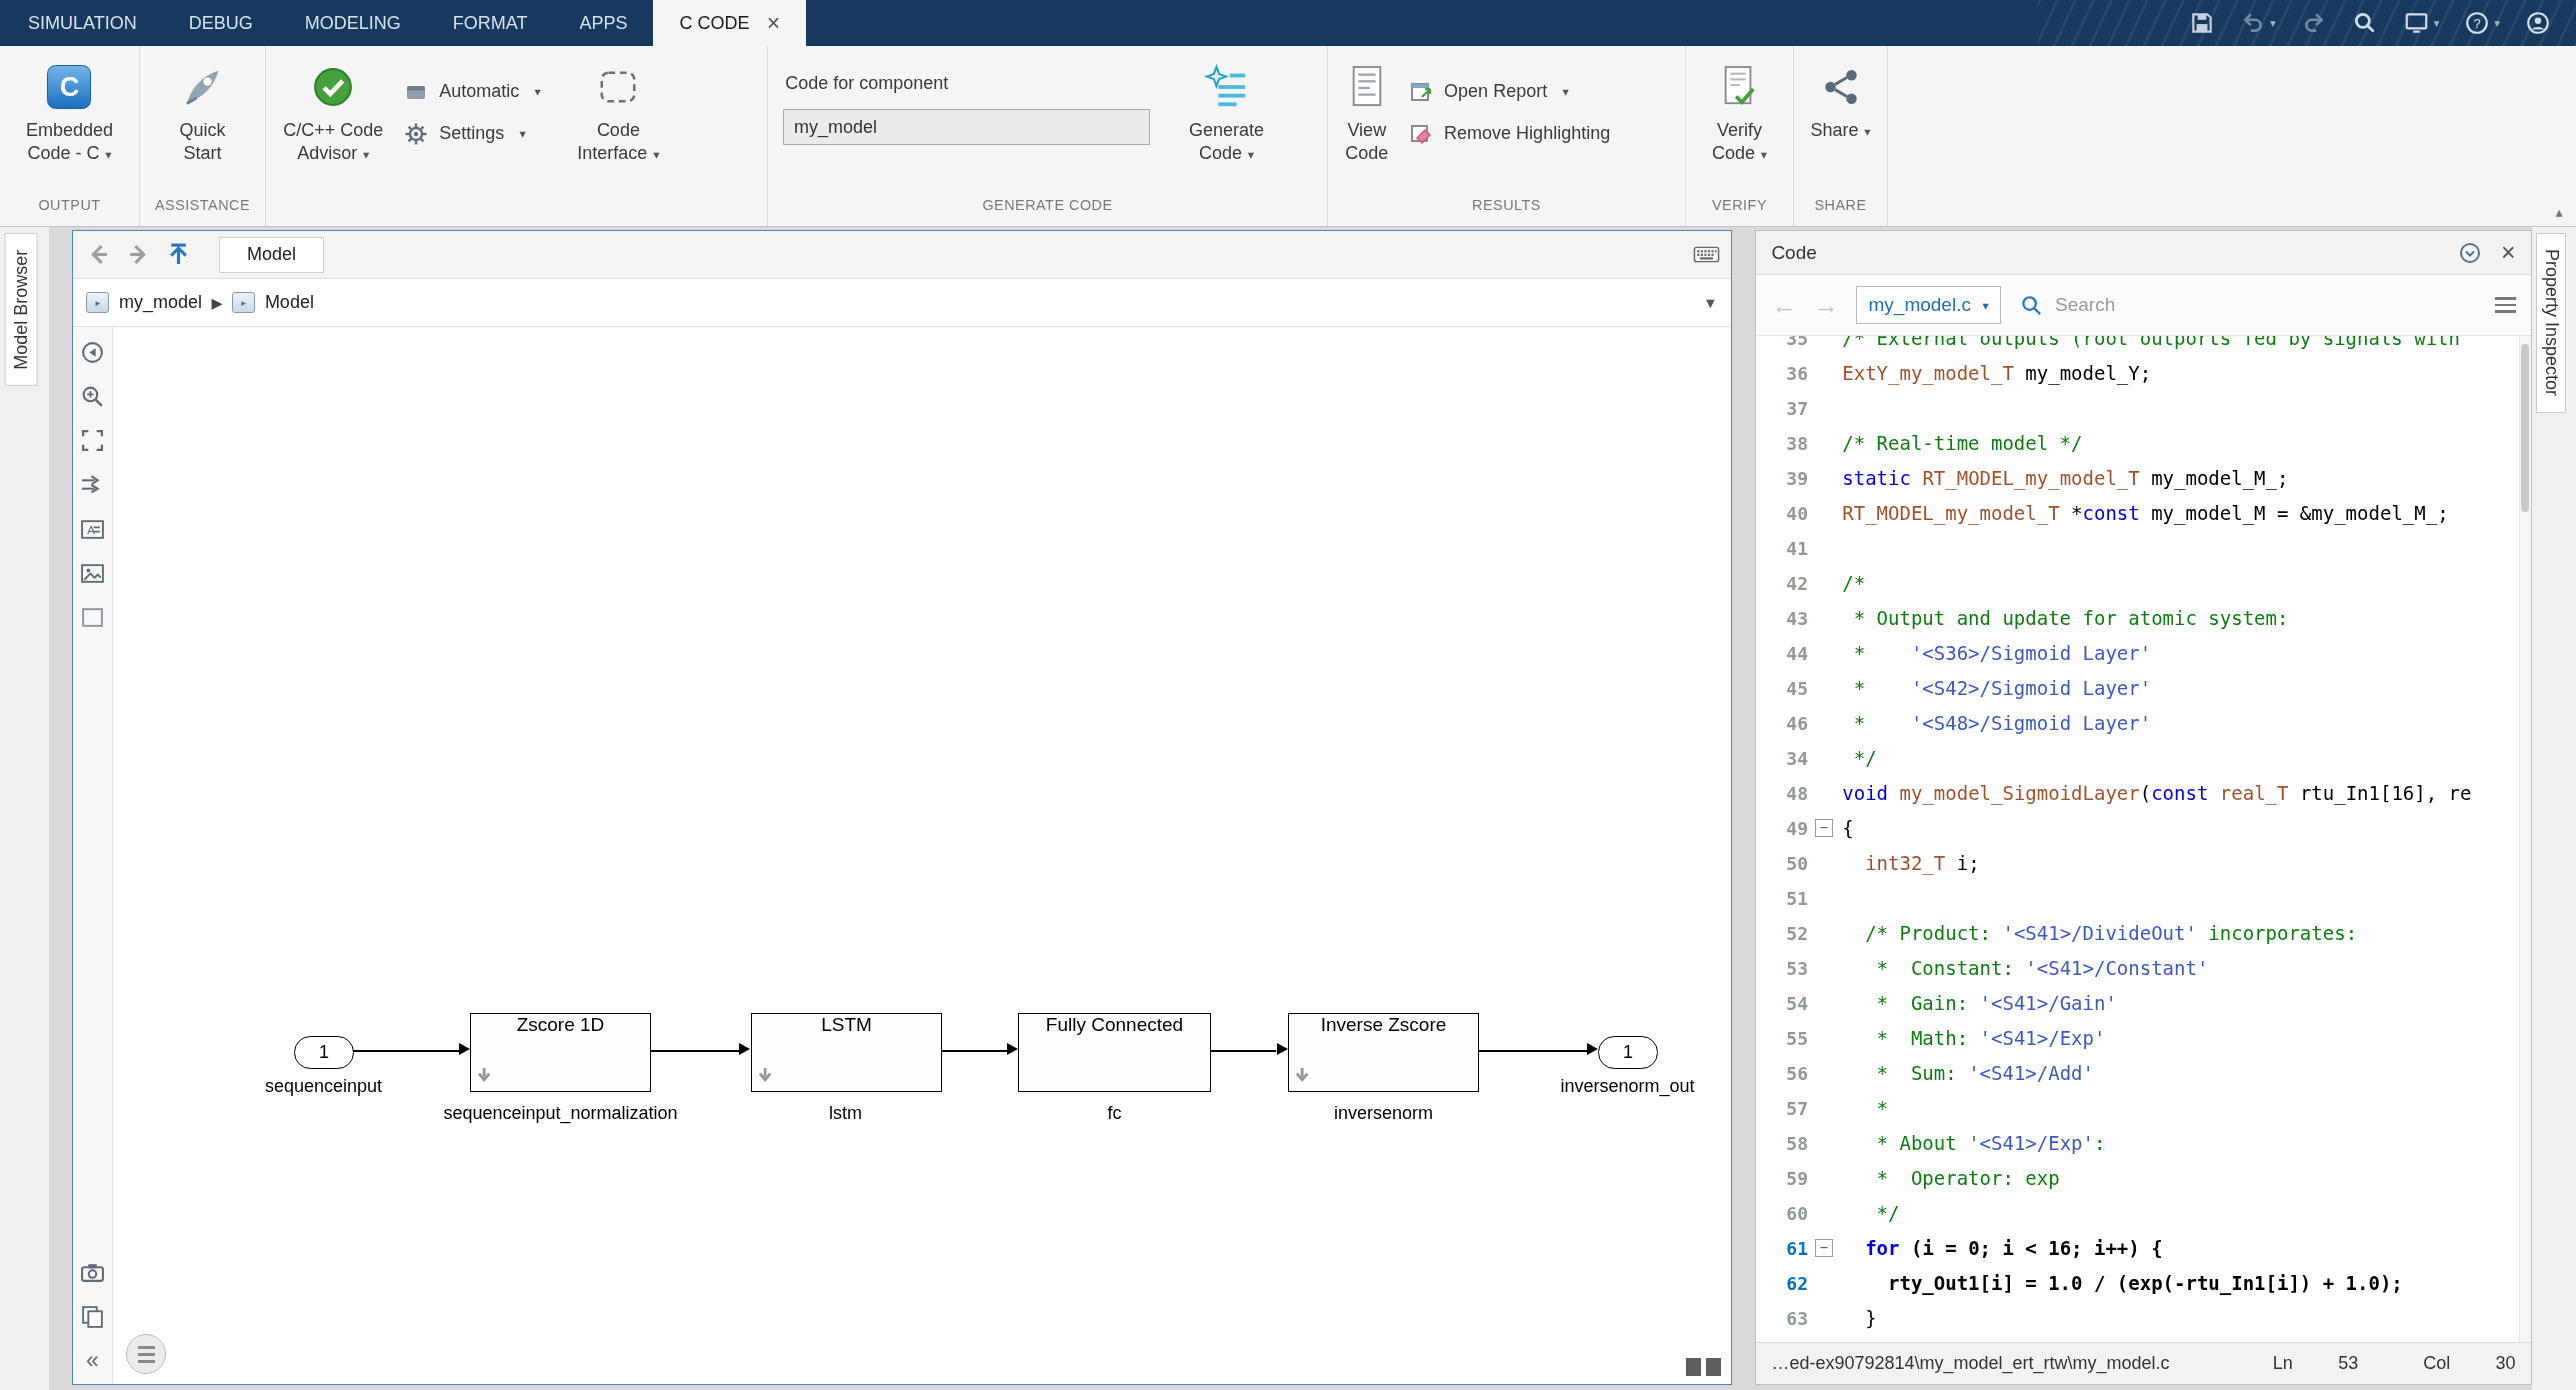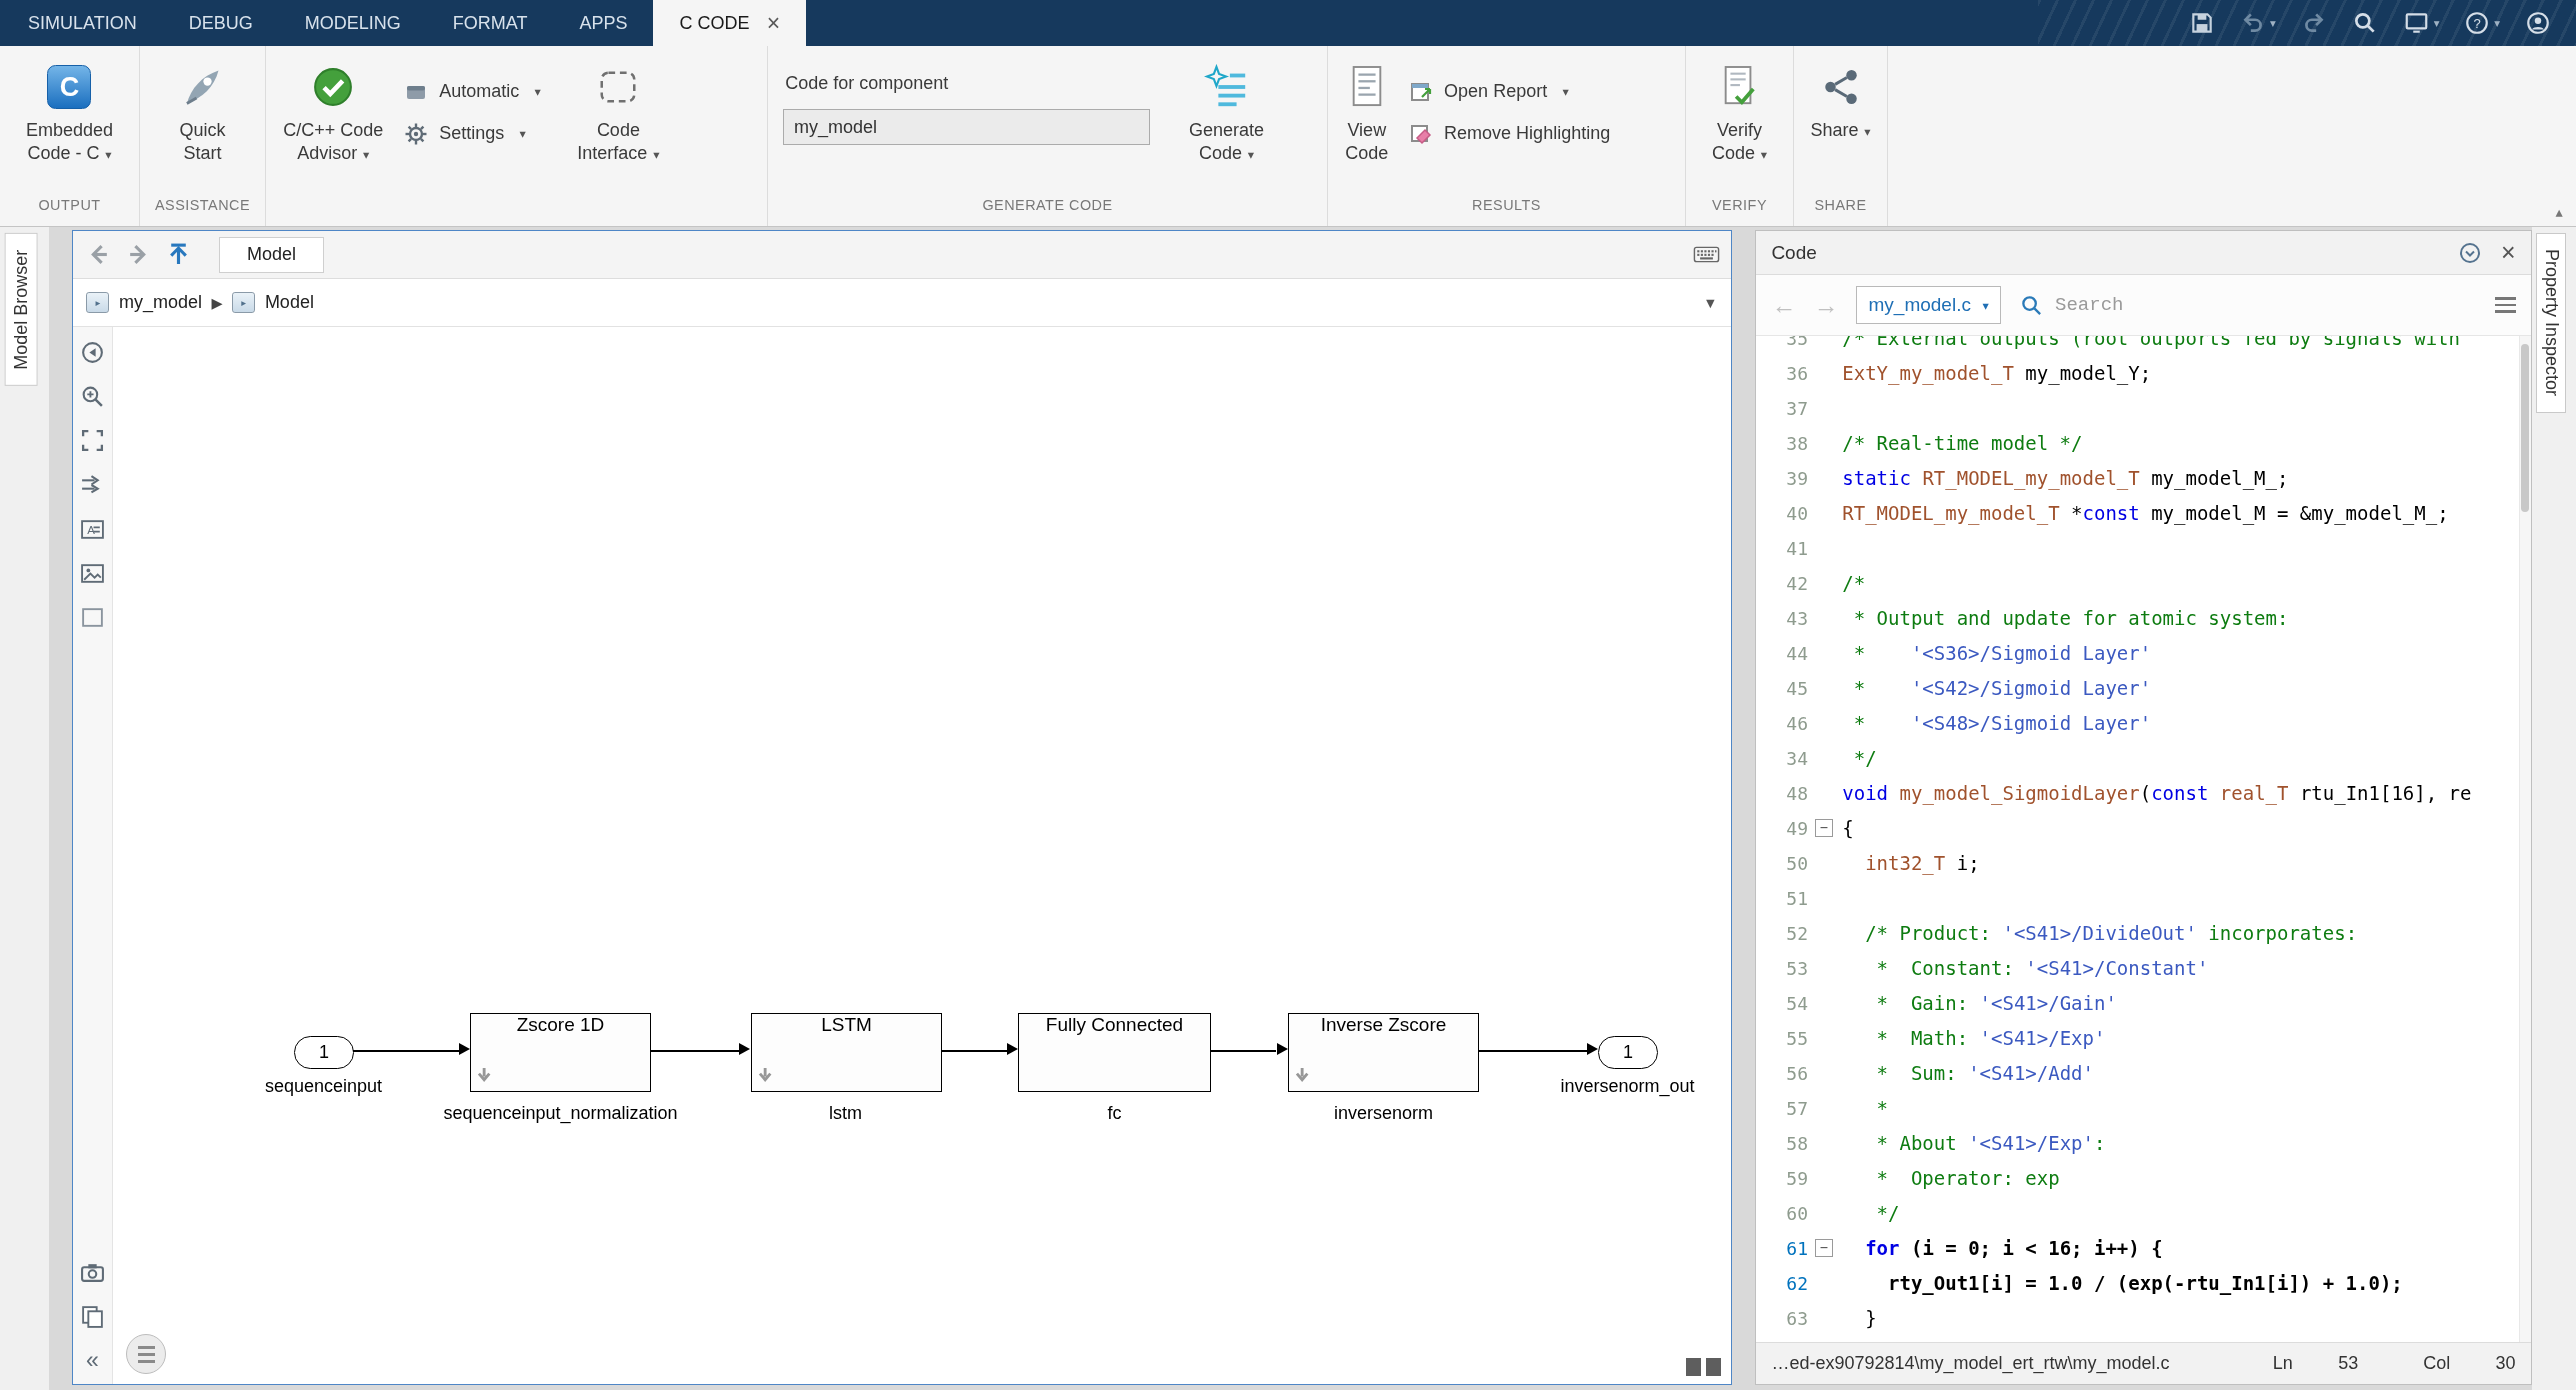--- a/index.html
+++ b/index.html
@@ -67,28 +67,28 @@
 
   
   #code-panel{position:absolute;left:1755px;top:230px;width:777px;height:1155px;background:#FFF;border:1px solid #BFBFBF;display:flex;flex-direction:column;}
   .cp-header{height:44px;background:#F2F2F2;border-bottom:1px solid #DCDCDC;display:flex;align-items:center;padding:0 15.4px;gap:17.3px;flex:none;}
   .cp-title{font-size:19px;color:#333;flex:1;}
   .cp-toolbar{height:61px;border-bottom:1px solid #E6E6E6;display:flex;align-items:center;padding:0 15.4px;gap:17.3px;background:#FCFCFC;flex:none;}
   .nav-arrow{color:#C0C0C0;font-size:25px;line-height:25px;}
   .file-dd{height:38px;border:1px solid #B9B9B9;background:#FFF;display:flex;align-items:center;padding:0 11.5px;gap:9.6px;font-size:19px;color:var(--accent-blue,#1F6FB5);}
   .file-dd .caret{color:var(--accent-blue,#1F6FB5);margin-left:1.9px;}
   .cp-search{display:flex;align-items:center;gap:9.6px;flex:1;}
-  .cp-search input{border:none;outline:none;font-size:19px;color:#7f1d1d;width:346px;background:transparent;font-family:Liberation Mono, monospace;}
+  .cp-search input{border:none;outline:none;font-size:19px;color:#7f1d1d;width:346px;background:transparent;font-family:Liberation Sans, sans-serif;}
   .cp-search input::placeholder{color:#9A9A9A;}
   .hamburger{display:flex;flex-direction:column;gap:3.8px;}
   .hamburger i{display:block;width:21px;height:2.9px;background:#777;}
   .cp-code{flex:1;overflow:hidden;position:relative;font-family:"DejaVu Sans Mono",monospace;font-size:19px;background:#FFF;}
   #code-lines{margin-top:-15.4px;}
   .code-line{display:flex;height:35px;line-height:35px;white-space:pre;align-items:center;}
-  .lineno{width:52px;text-align:right;color:#8E9B8E;font-size:18px;flex:none;line-height:35px;}
+  .lineno{width:52px;text-align:right;color:#8E9B8E;font-size:18px;flex:none;line-height:35px;font-weight:bold;}
   .lineno.hl{color:var(--line-highlight,#0072BD);}
   .fold{width:18px;height:18px;margin-left:6.7px;flex:none;display:flex;align-items:center;justify-content:center;}
   .fold.has{border:1px solid #9A9A9A;background:#FFF;font-size:13.4px;color:#555;line-height:13.4px;}
   .ltext{margin-left:9.6px;line-height:35px;}
   .code-line.hl .ltext{font-weight:bold;}
   .tk-p{color:#000;}
   .tk-k{color:var(--code-keyword,#0000E3);}
   .tk-t{color:var(--code-type,#A0522D);}
   .tk-c{color:var(--code-comment,#0E7C11);}
   .tk-l{color:var(--code-link,#3B59C0);}

